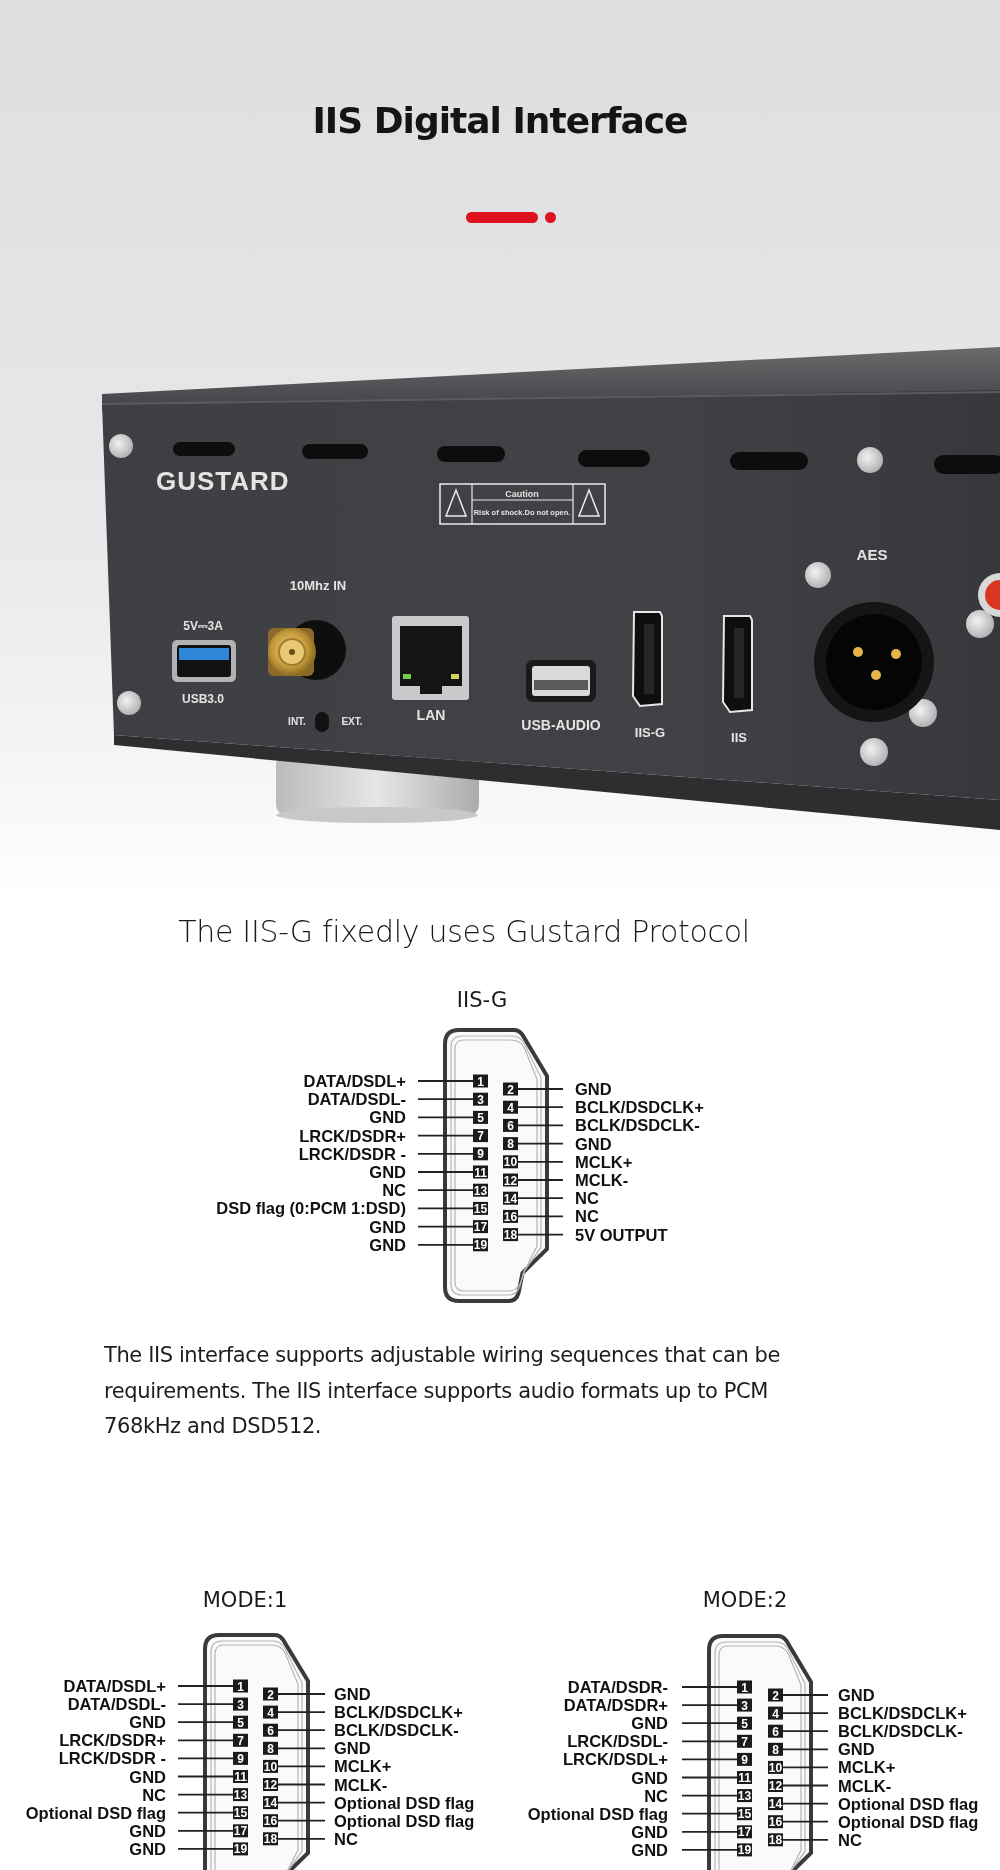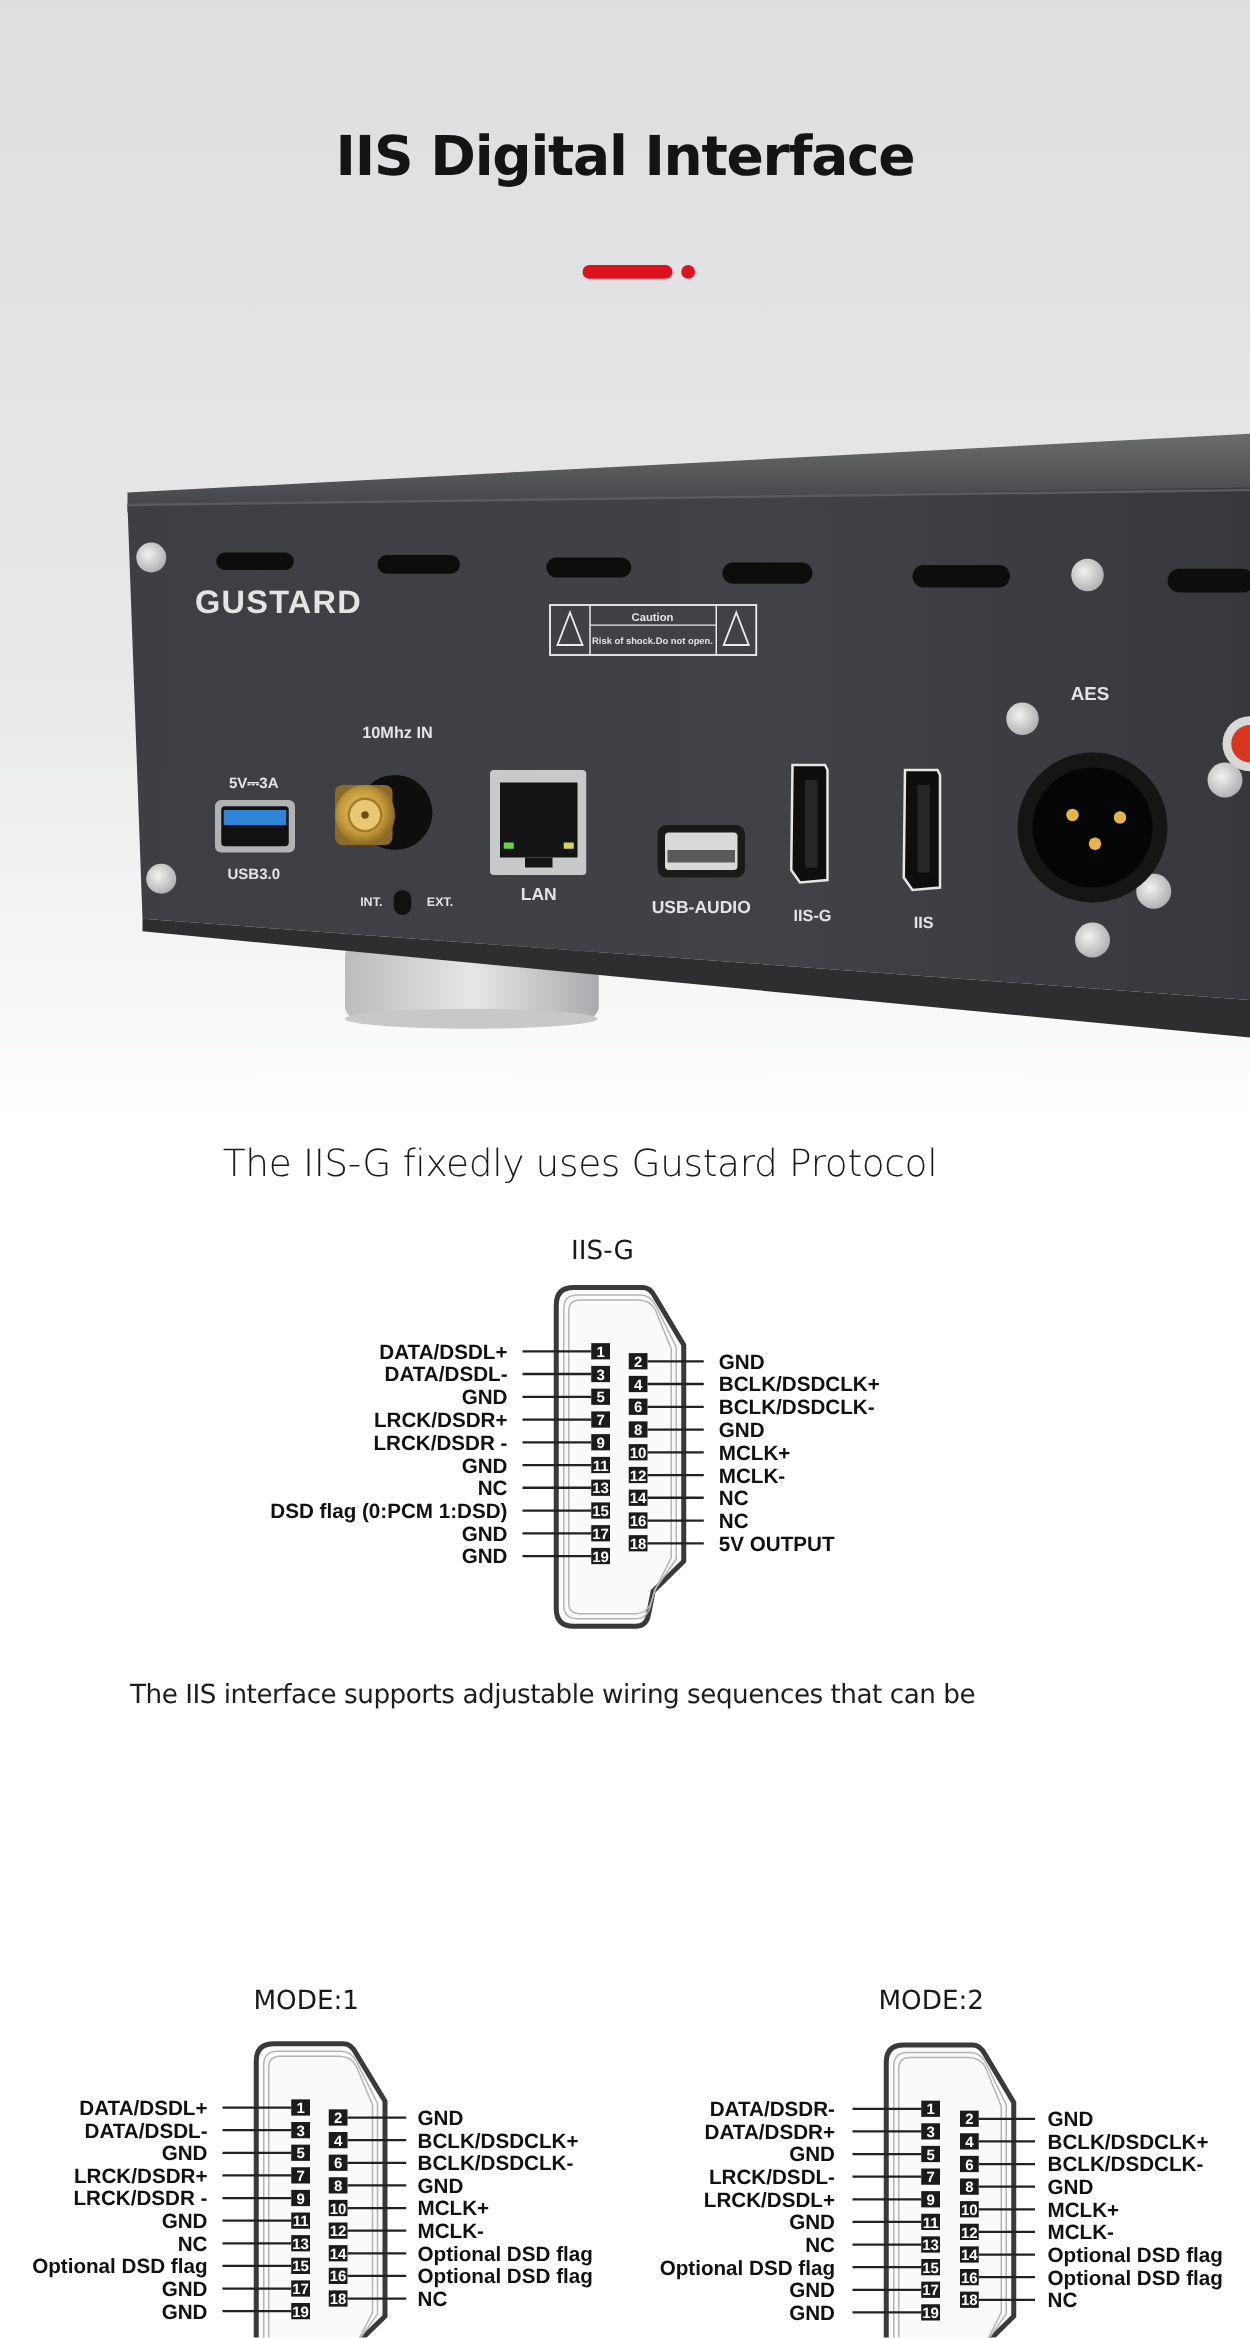--- a/index.html
+++ b/index.html
@@ -1,20 +1,20 @@
 <!DOCTYPE html>
 <html><head>
 <meta charset="utf-8">
 <style>
   html, body { margin:0; padding:0; }
   body { width:1000px; height:1870px; position:relative; overflow:hidden; background:#ffffff; font-family:"DejaVu Sans", sans-serif; color:#111; }
   .hero { position:absolute; left:0; top:0; width:1000px; height:900px;
     background: linear-gradient(180deg, #dedee0 0%, #e3e3e5 30%, #e9e9eb 60%, #f4f5f5 85%, #ffffff 100%); overflow:hidden; }
   .title { position:absolute; left:0; width:1000px; top:100px; text-align:center;
-    font-family:"DejaVu Sans", sans-serif; font-weight:bold; font-size:44px; letter-spacing:-1px; color:#141414; }
+    font-family:"DejaVu Sans", sans-serif; font-weight:bold; font-size:36px; letter-spacing:-1px; color:#141414; }
   .accent-bar { position:absolute; left:466px; top:212px; width:72px; height:11px; border-radius:6px; background:#e0111f; }
   .accent-dot { position:absolute; left:545px; top:212px; width:11px; height:11px; border-radius:50%; background:#e0111f; }
   .photo { position:absolute; left:0; top:300px; width:1000px; height:600px; }
   .subtitle { position:absolute; left:0; width:928px; top:914px; text-align:center;
     font-family:"DejaVu Sans", sans-serif; font-weight:300; font-size:30px; color:#1a1a1a; letter-spacing:-0.3px; }
   .diagram { position:absolute; }
   .diagram svg { display:block; }
   .paragraph { position:absolute; left:104px; top:1338px; width:820px;
     font-family:"DejaVu Sans", sans-serif; font-size:21px; line-height:35.5px; color:#1d1d1d; letter-spacing:-0.4px; }
   .paragraph span { display:block; white-space:nowrap; }
@@ -299,20 +299,22 @@
           <rect x="503" y="1228.1" width="15" height="13" fill="#1b1b1b"></rect>
           <text x="510.5" y="1239.1" text-anchor="middle" class="pinnum">18</text>
           <text x="575" y="1240.6" text-anchor="start" class="lbl-l">5V OUTPUT</text>
         </g>
       </g>
     </svg>
 </div>
 
 <div class="paragraph">
   <span>The IIS interface supports adjustable wiring sequences that can be</span>
+  <span>requirements. The IIS interface supports audio formats up to PCM</span>
+  <span>768kHz and DSD512.</span>
 </div>
 
 <div class="diagram" style="left:0; top:1564px;">
   <svg id="svg-modes" width="1000" height="360" viewBox="0 1510 1000 360">
       <g>
         <text x="245" y="1553" text-anchor="middle" class="mode-title">MODE:1</text>
         <path d="M219,1581 L275.04,1581 Q281.04,1581 285.04,1589
             L308,1627 L308,1799
             L283.28,1823 L279.28,1843
             Q277.28,1851 269.28,1851 L219,1851

